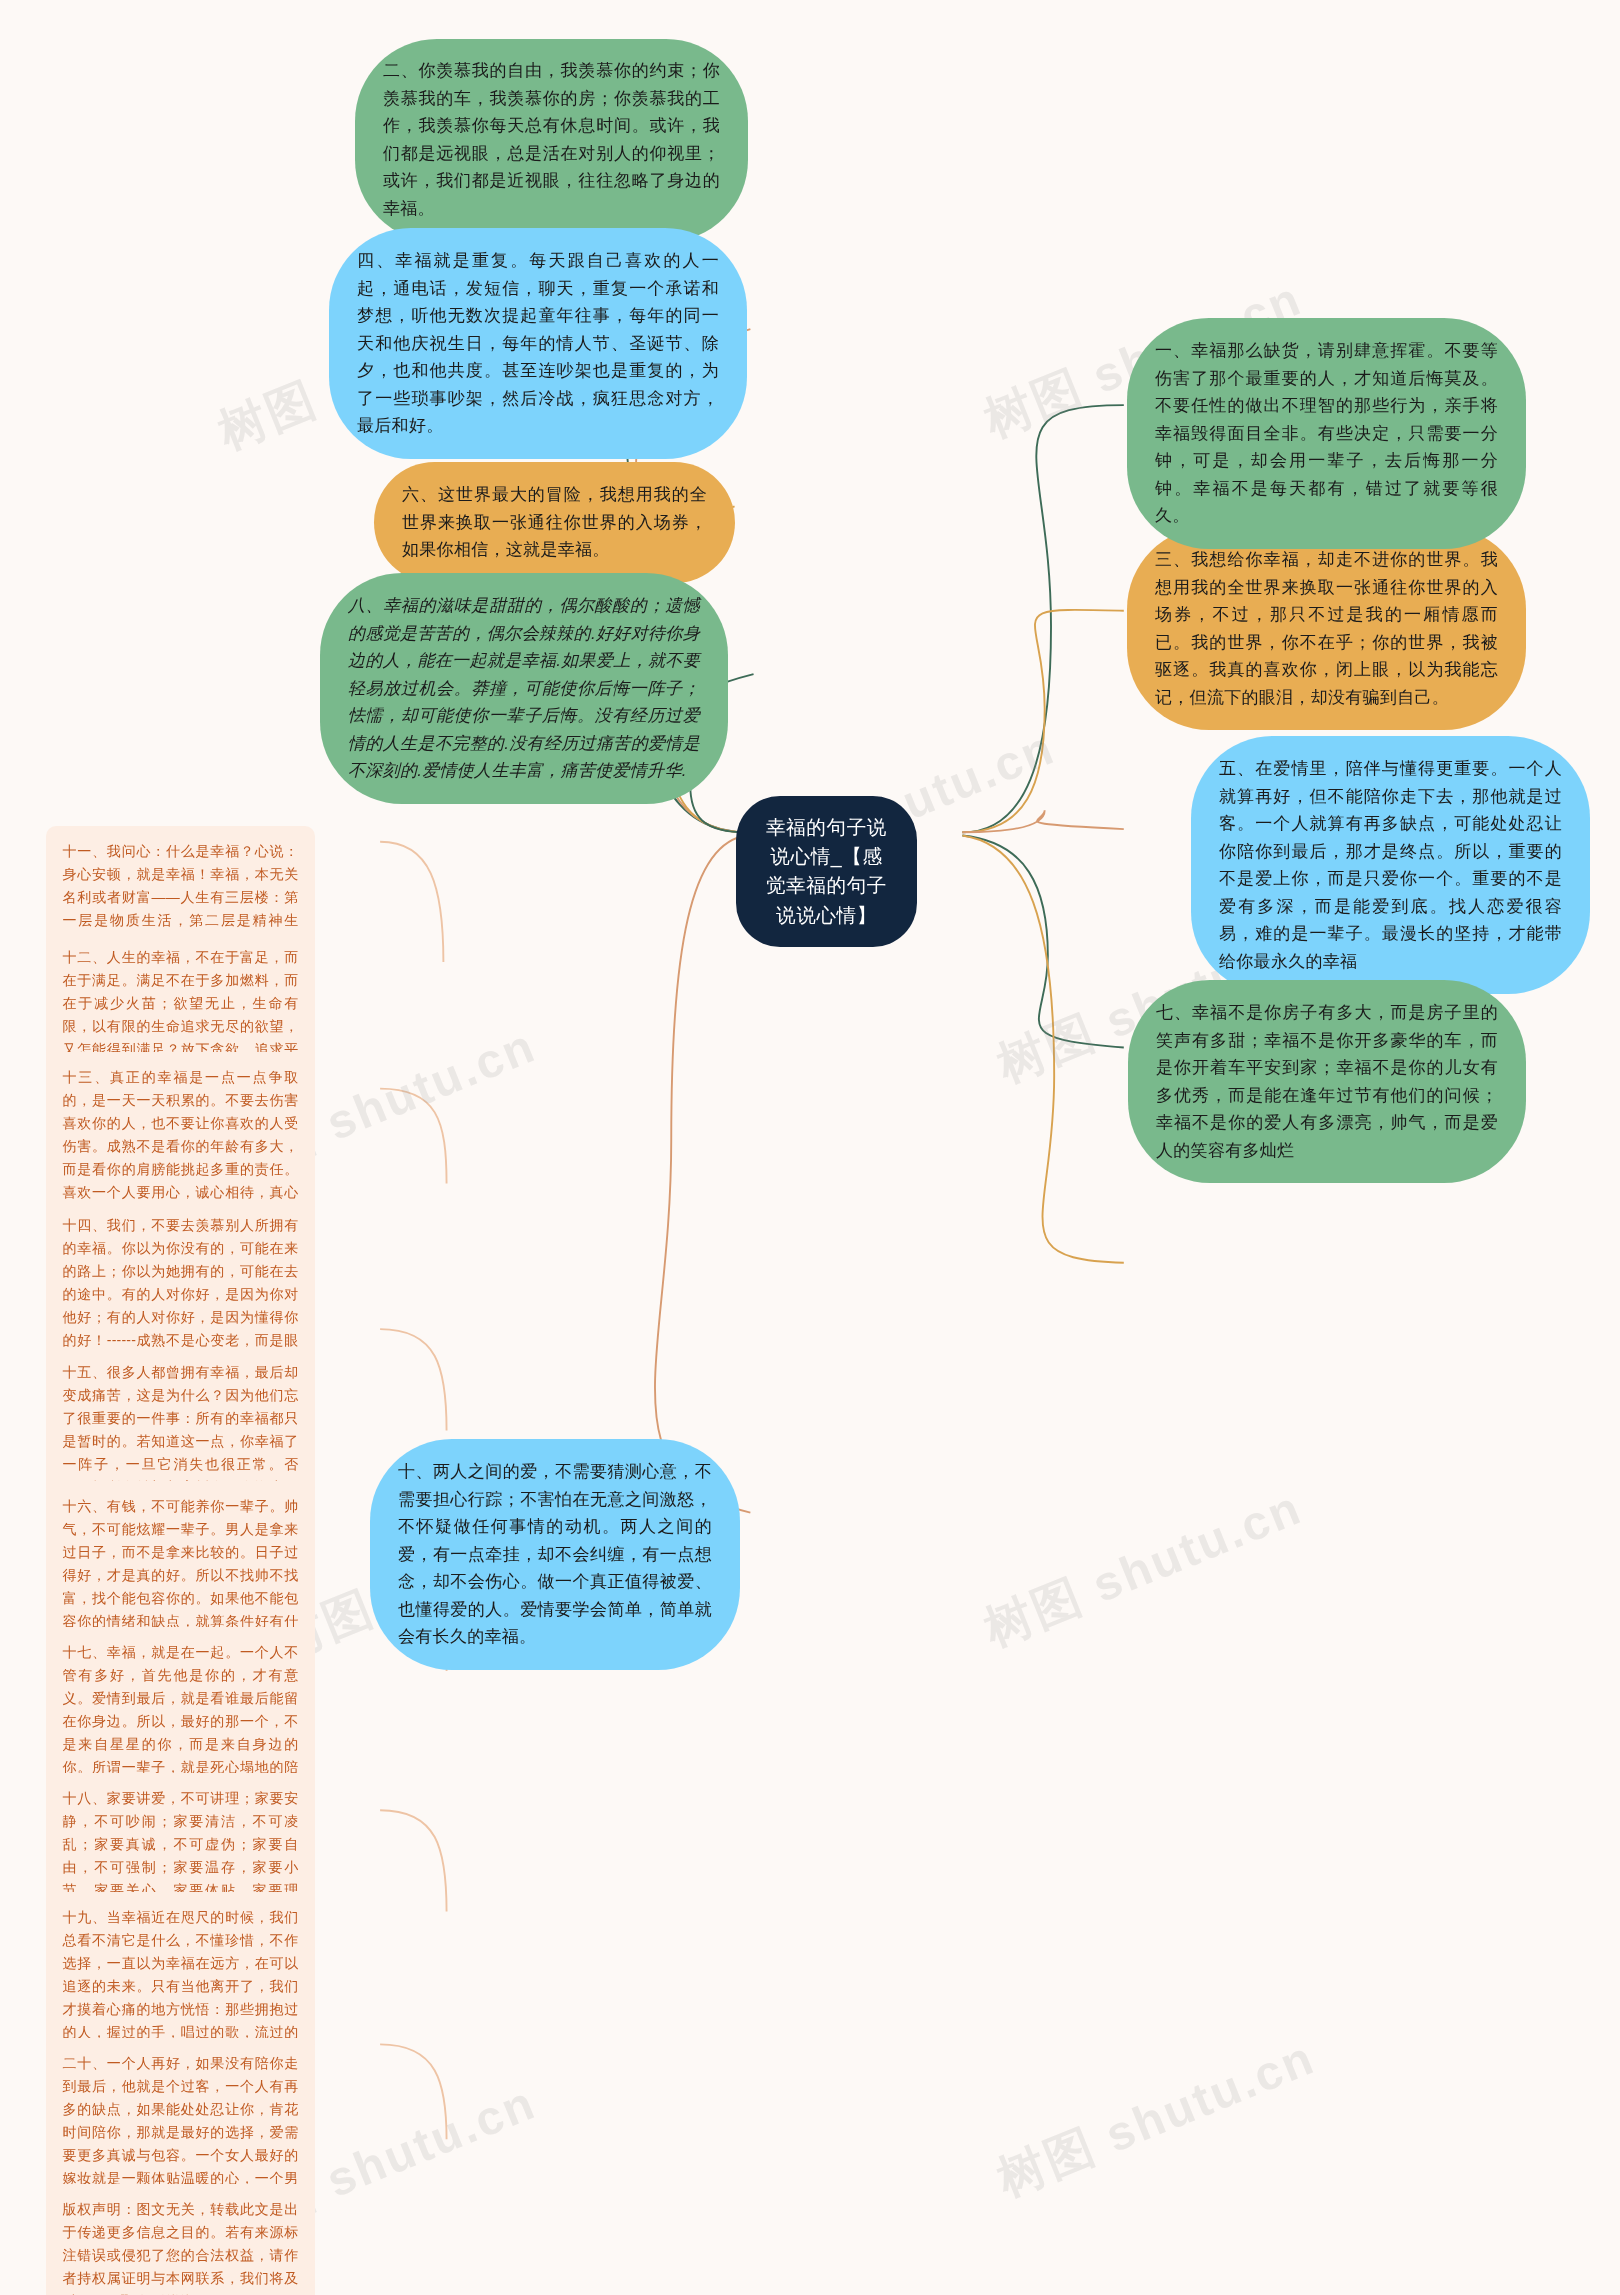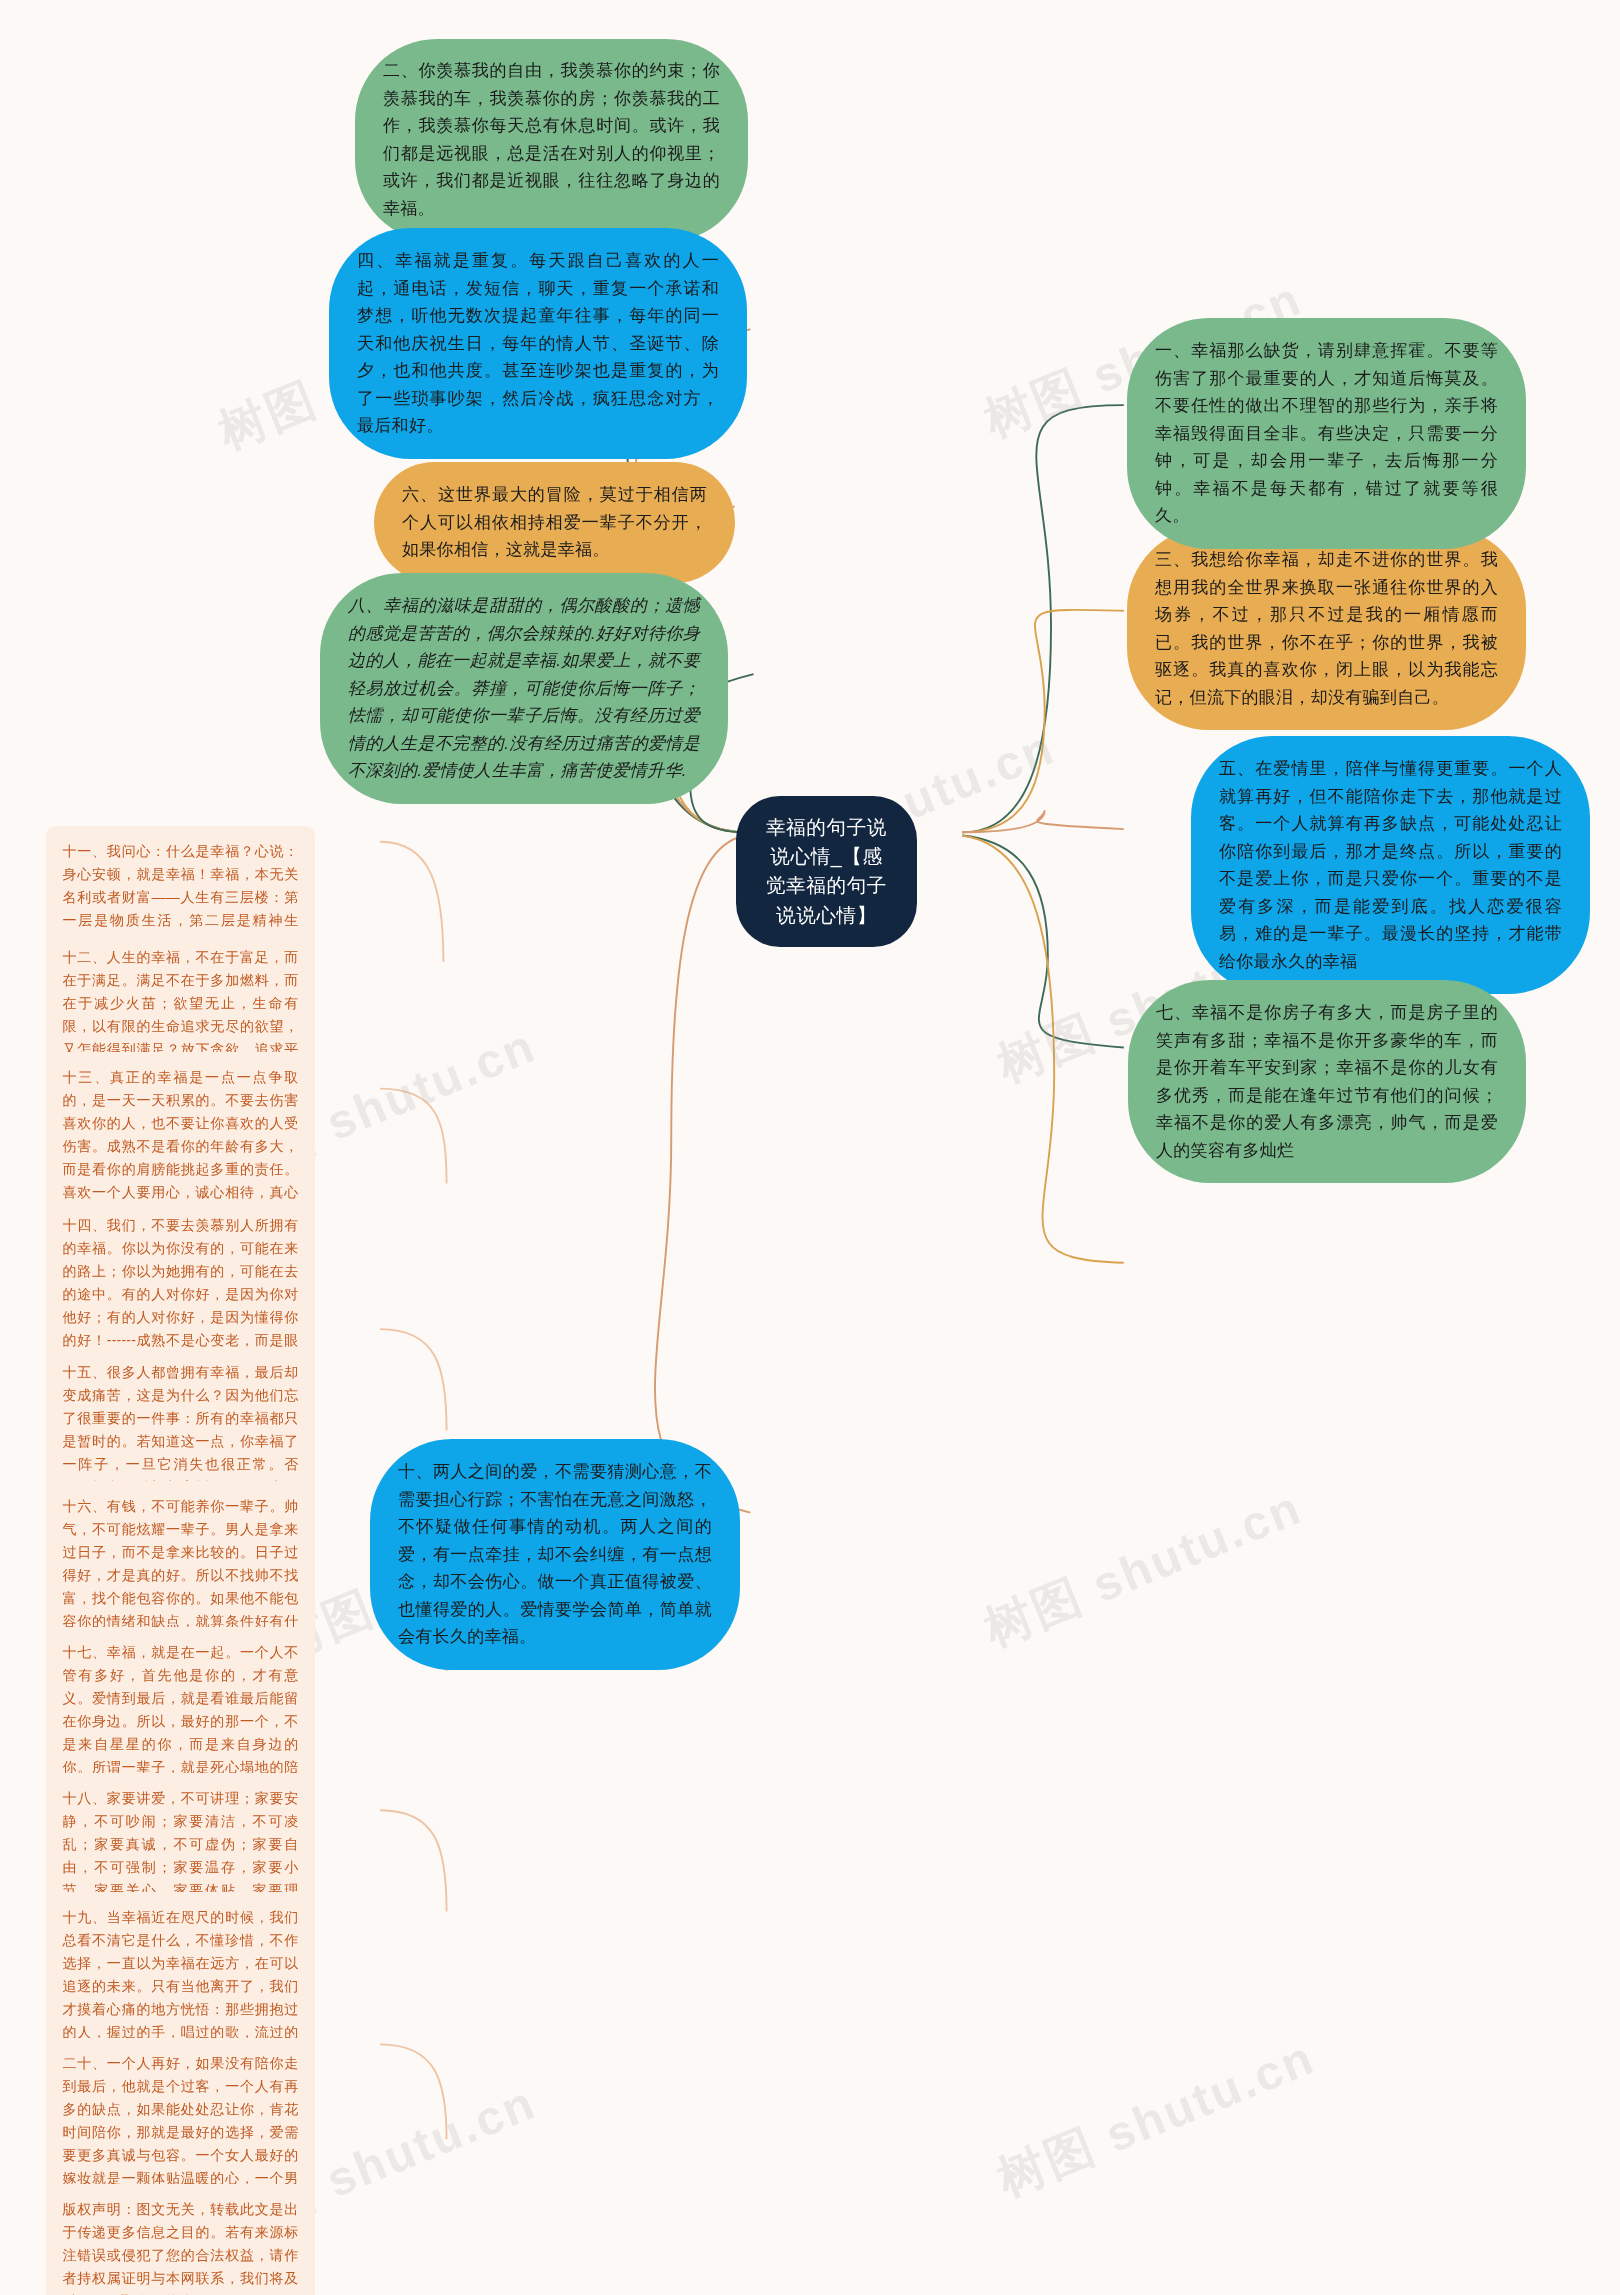--- a/index.html
+++ b/index.html
@@ -25,21 +25,21 @@
   .node{
     position:absolute;box-sizing:border-box;
     border-radius:82px;
     padding:19px 28px;
     color:#1b1b1b;
     font-size:17px;line-height:1.62;
     text-align:justify;
     letter-spacing:0.3px;
   }
   .node.green{background:#79b98c;}
-  .node.peach{background:#0ea5e9;}
+  .node.peach{background:#7dd3fc;}
   .node.yellow{background:#e8ad53;}
 
   .root{
     position:absolute;box-sizing:border-box;
     background:#12263f;color:#ffffff;
     border-radius:44px;
     padding:16.5px 29px;
     font-size:19.6px;line-height:1.5;
     text-align:center;letter-spacing:0.6px;
   }
@@ -92,21 +92,21 @@
   <div class="wm big" style="left:975px;top:1602px;">树图 shutu.cn</div>
   <div class="wm big" style="left:209px;top:2197px;">树图 shutu.cn</div>
   <div class="wm big" style="left:988px;top:2152px;">树图 shutu.cn</div>
 
   <div class="root" style="left:736px;top:796px;width:181px;">幸福的句子说说心情_【感觉幸福的句子说说心情】</div>
 
   <div class="node green" style="left:355px;top:39px;width:393px;font-family:Liberation Mono, monospace;">二、你羡慕我的自由，我羡慕你的约束；你羡慕我的车，我羡慕你的房；你羡慕我的工作，我羡慕你每天总有休息时间。或许，我们都是远视眼，总是活在对别人的仰视里；或许，我们都是近视眼，往往忽略了身边的幸福。</div>
 
   <div class="node peach" style="left:329px;top:228px;width:418px;">四、幸福就是重复。每天跟自己喜欢的人一起，通电话，发短信，聊天，重复一个承诺和梦想，听他无数次提起童年往事，每年的同一天和他庆祝生日，每年的情人节、圣诞节、除夕，也和他共度。甚至连吵架也是重复的，为了一些琐事吵架，然后冷战，疯狂思念对方，最后和好。</div>
 
-  <div class="node yellow" style="left:374px;top:462px;width:361px;">六、这世界最大的冒险，莫过于相信两个人可以相依相持相爱一辈子不分开，如果你相信，这就是幸福。</div>
+  <div class="node yellow" style="left:374px;top:462px;width:361px;">六、这世界最大的冒险，我想用我的全世界来换取一张通往你世界的入场券，如果你相信，这就是幸福。</div>
 
   <div class="node green" style="left:320px;top:573px;width:408px;font-style:italic;">八、幸福的滋味是甜甜的，偶尔酸酸的；遗憾的感觉是苦苦的，偶尔会辣辣的.好好对待你身边的人，能在一起就是幸福.如果爱上，就不要轻易放过机会。莽撞，可能使你后悔一阵子；怯懦，却可能使你一辈子后悔。没有经历过爱情的人生是不完整的.没有经历过痛苦的爱情是不深刻的.爱情使人生丰富，痛苦使爱情升华.</div>
 
   <div class="node peach" style="left:370px;top:1439px;width:370px;">十、两人之间的爱，不需要猜测心意，不需要担心行踪；不害怕在无意之间激怒，不怀疑做任何事情的动机。两人之间的爱，有一点牵挂，却不会纠缠，有一点想念，却不会伤心。做一个真正值得被爱、也懂得爱的人。爱情要学会简单，简单就会有长久的幸福。</div>
 
   <div class="node yellow" style="left:1127px;top:527px;width:399px;">三、我想给你幸福，却走不进你的世界。我想用我的全世界来换取一张通往你世界的入场券，不过，那只不过是我的一厢情愿而已。我的世界，你不在乎；你的世界，我被驱逐。我真的喜欢你，闭上眼，以为我能忘记，但流下的眼泪，却没有骗到自己。</div>
 
   <div class="node green" style="left:1127px;top:318px;width:399px;">一、幸福那么缺货，请别肆意挥霍。不要等伤害了那个最重要的人，才知道后悔莫及。不要任性的做出不理智的那些行为，亲手将幸福毁得面目全非。有些决定，只需要一分钟，可是，却会用一辈子，去后悔那一分钟。幸福不是每天都有，错过了就要等很久。</div>
 
   <div class="node peach" style="left:1191px;top:736px;width:399px;">五、在爱情里，陪伴与懂得更重要。一个人就算再好，但不能陪你走下去，那他就是过客。一个人就算有再多缺点，可能处处忍让你陪你到最后，那才是终点。所以，重要的不是爱上你，而是只爱你一个。重要的不是爱有多深，而是能爱到底。找人恋爱很容易，难的是一辈子。最漫长的坚持，才能带给你最永久的幸福</div>

